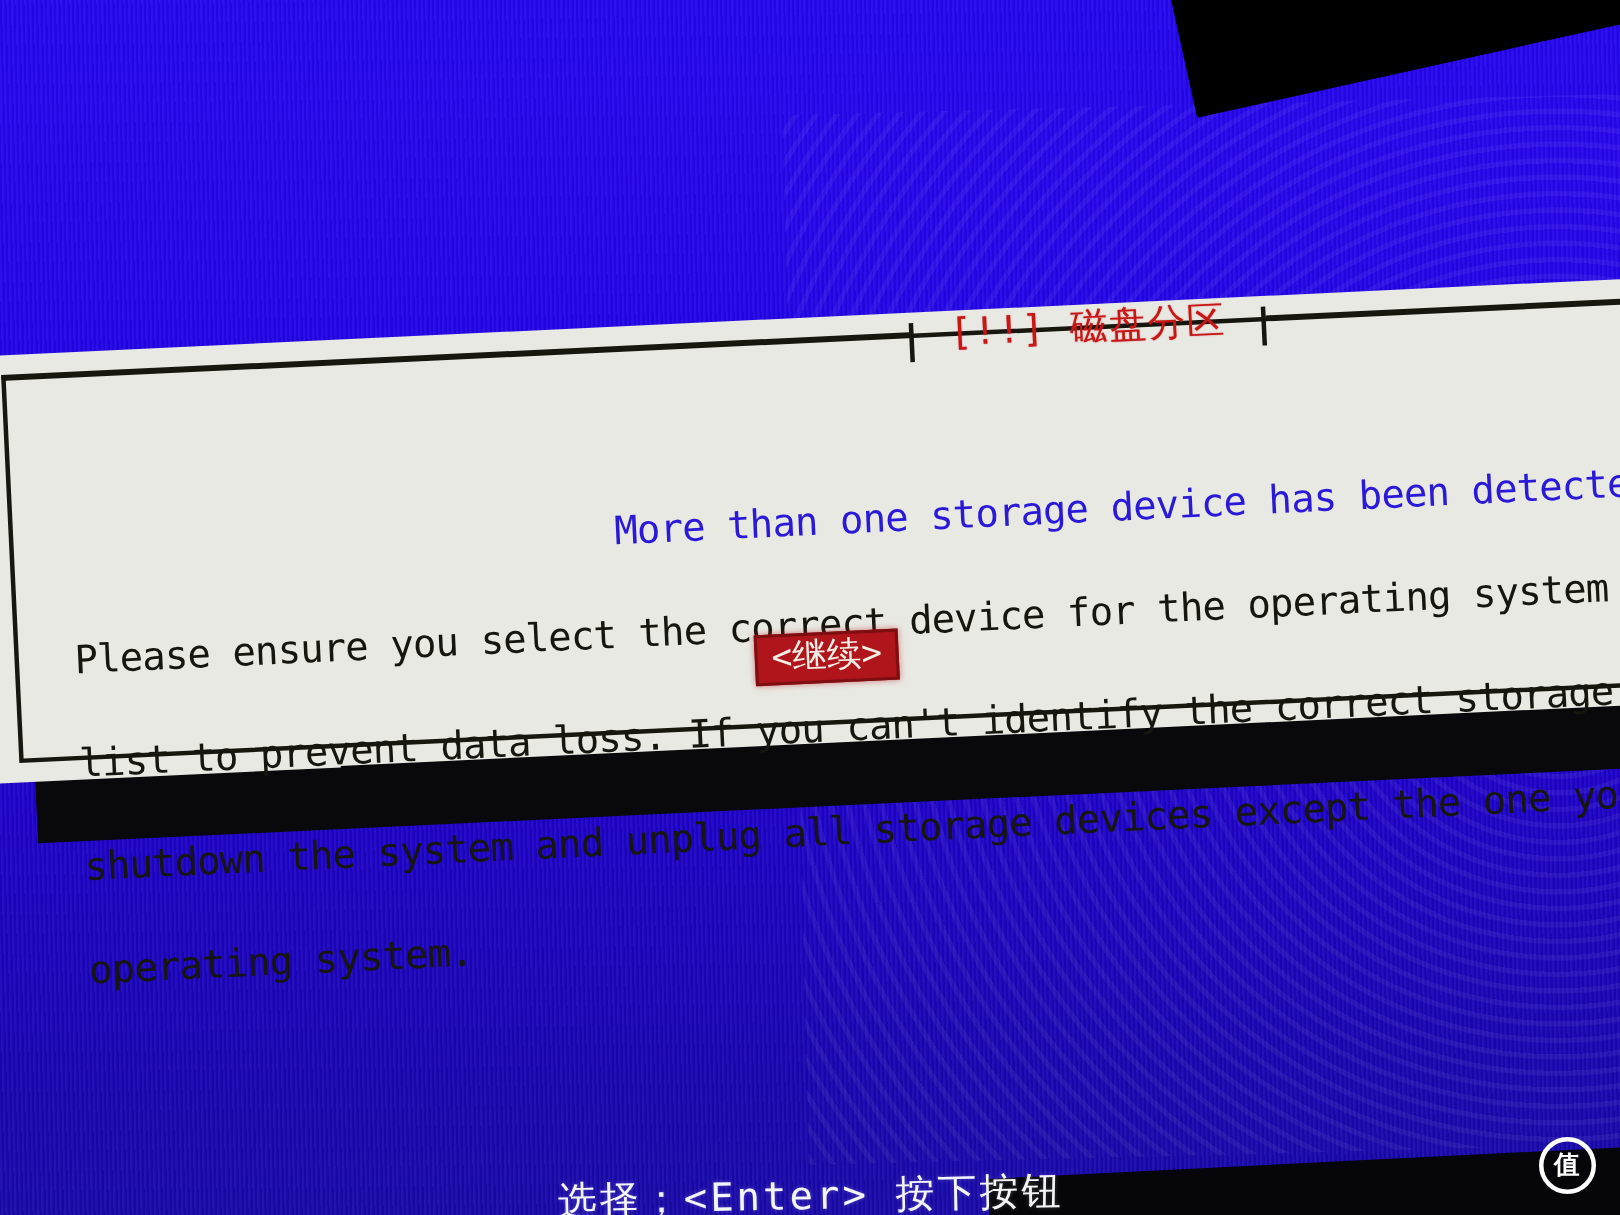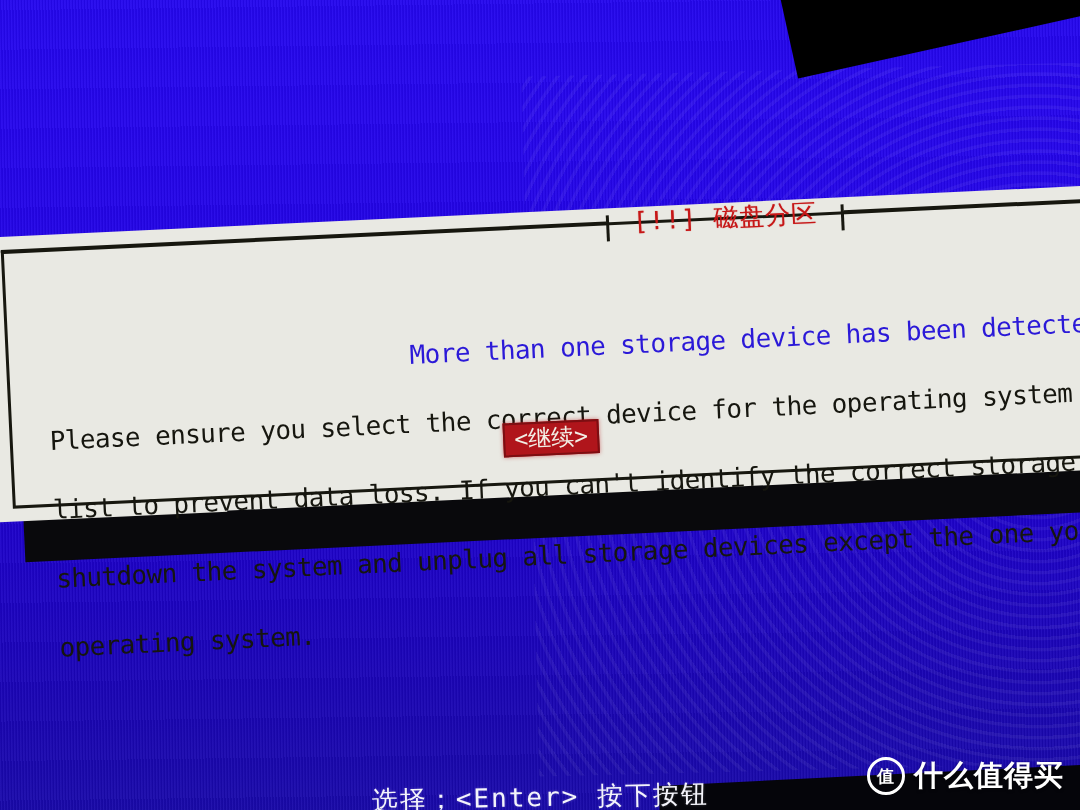--- a/index.html
+++ b/index.html
@@ -323,16 +323,15 @@
     </div>
 
     <div class="bezel-top"></div>
     <div class="bezel-bottom"></div>
   </div>
 
   <div class="help-line">选择；&lt;Enter&gt; 按下按钮</div>
 
   <div class="watermark">
     <div class="wm-badge">值</div>
-    <div>什么值得买</div>
   </div>
 
 </div>
 
 </body></html>

